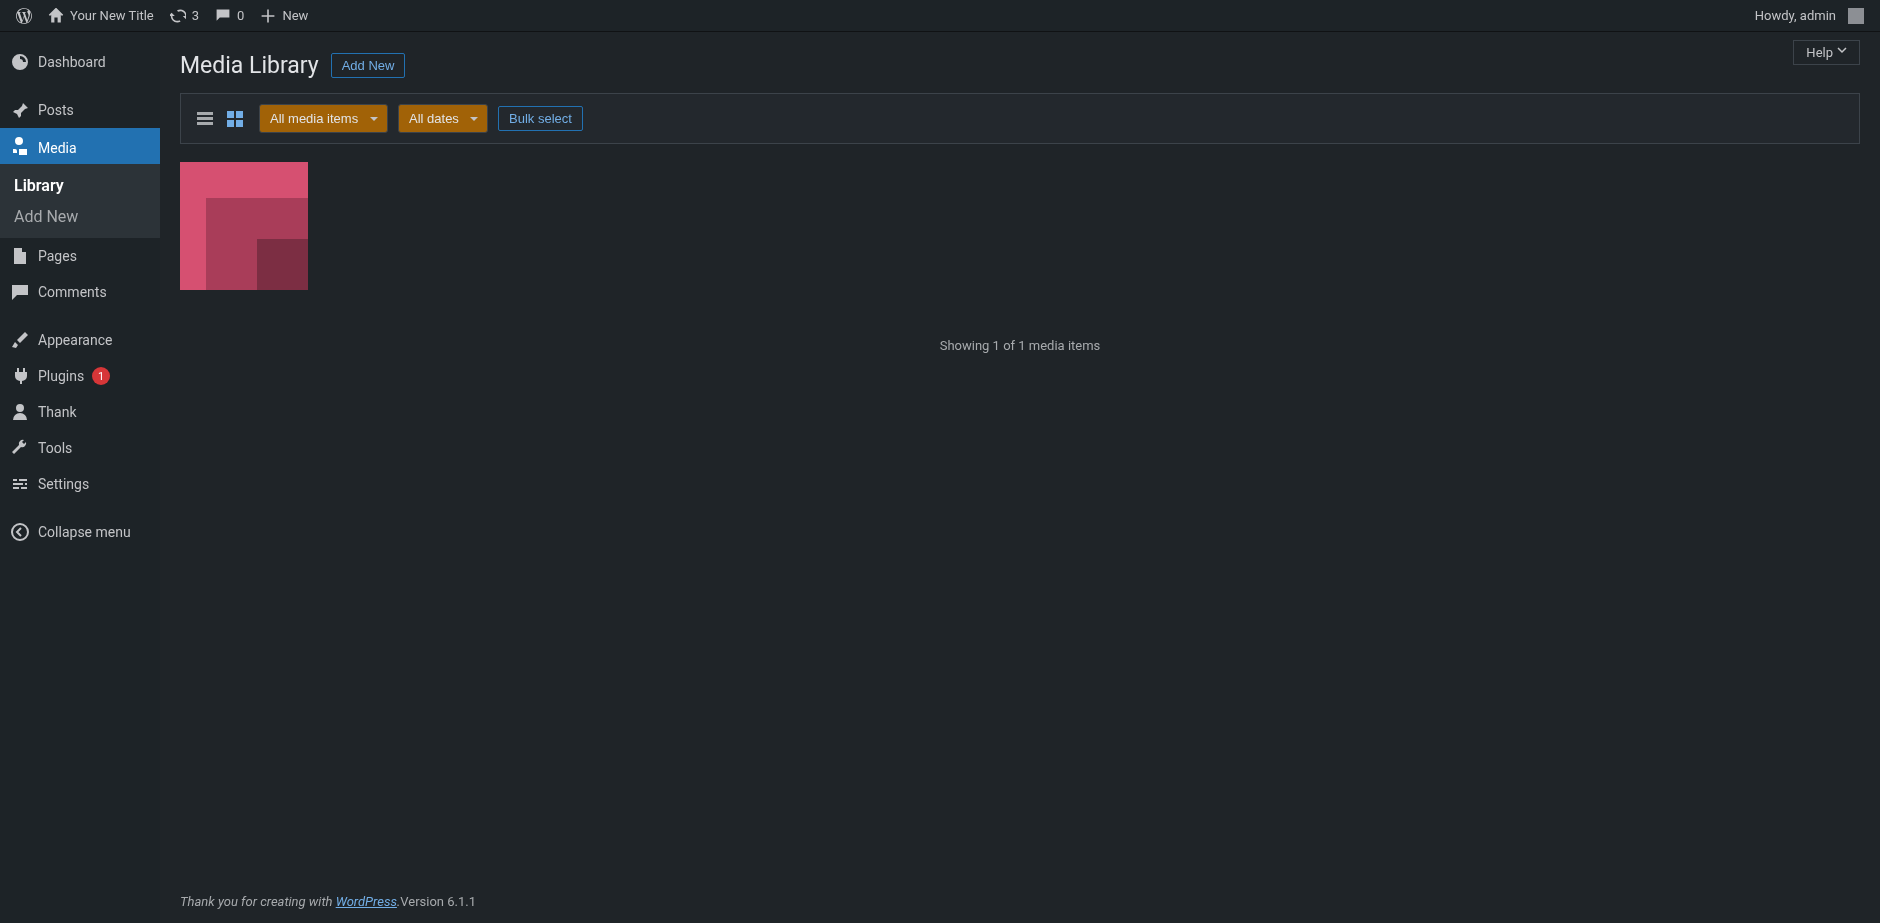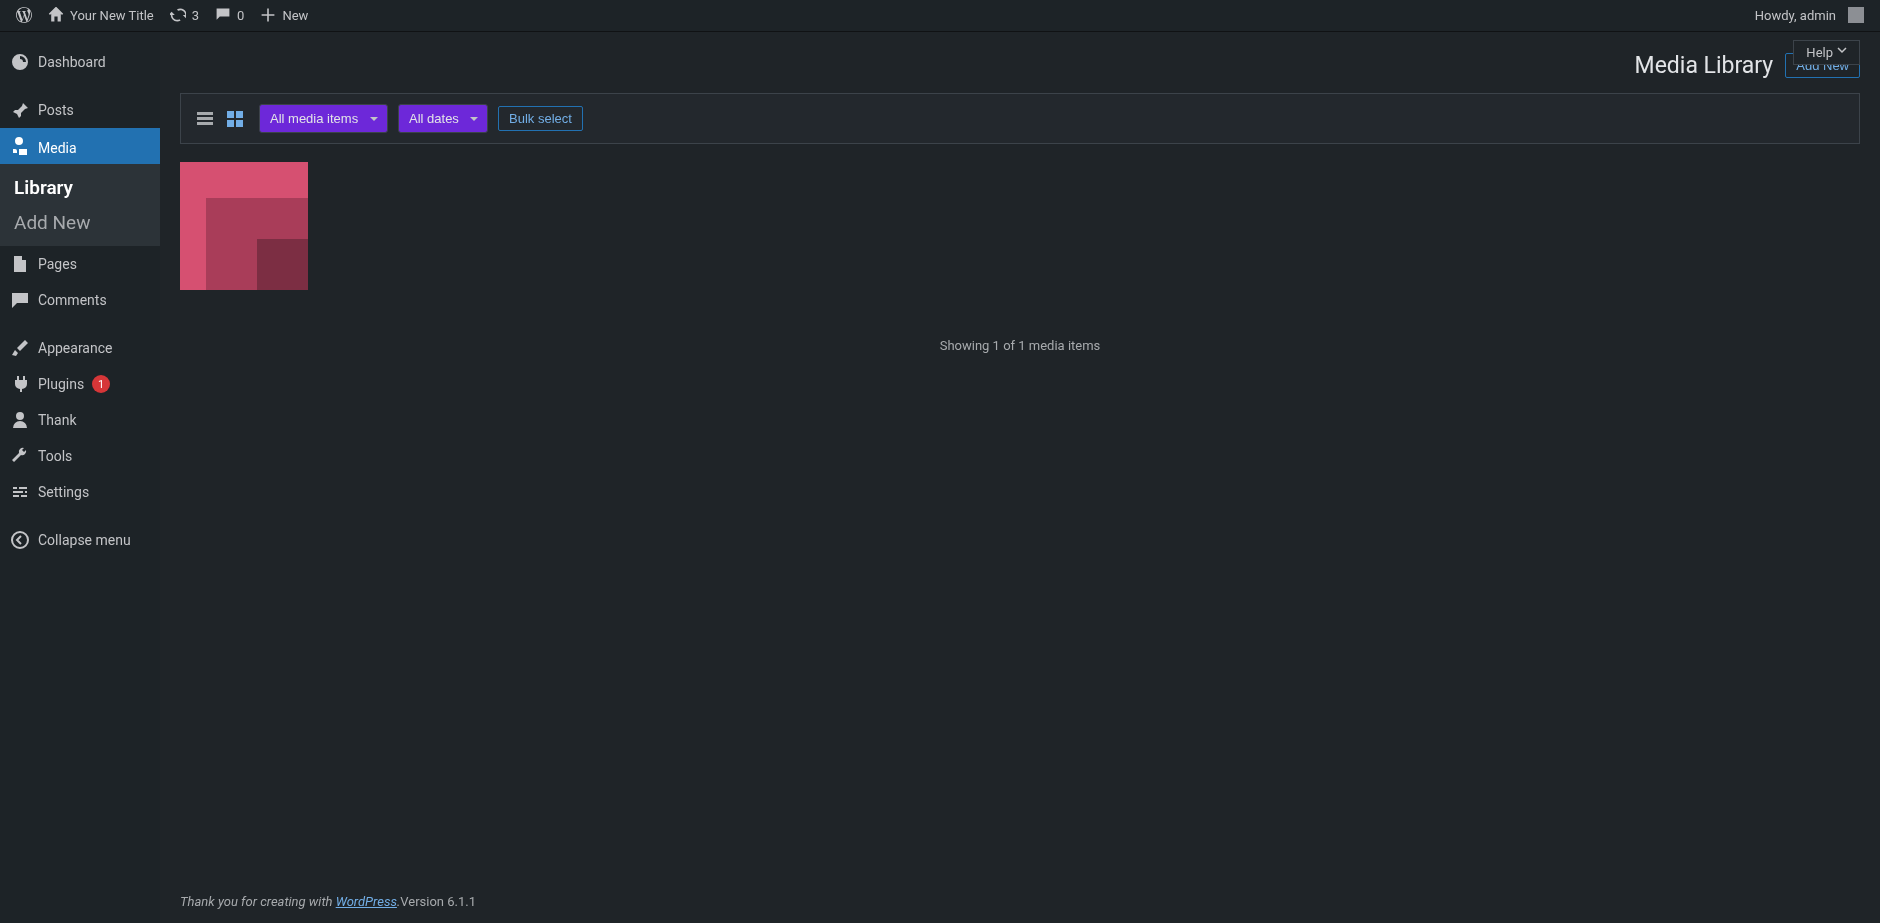--- a/index.html
+++ b/index.html
@@ -9,21 +9,21 @@
   color: #c3c4c7;
   font-size: 13px;
   width: 1880px;
   height: 923px;
   overflow: hidden;
 }
 .adminbar {
   background: #1d2327;
   height: 32px;
   display: flex;
-  align-items: flex-end;
+  align-items: center;
   padding: 0 8px;
   border-bottom: 1px solid #101214;
   position: relative;
   z-index: 10;
 }
 .adminbar-item {
   display: flex;
   align-items: center;
   gap: 6px;
   padding: 0 8px;
@@ -71,21 +71,21 @@
 }
 .menu-sep { height: 12px; }
 .submenu {
   background: #2c3338;
   padding: 6px 0;
 }
 .submenu-item {
   padding: 6px 14px;
   color: #c3c4c7;
   cursor: pointer;
-  font-size: 19px;
+  font-size: 16px;
 }
 .submenu-item.current { color: #fff; font-weight: 600; }
 .submenu-item:not(.current) { color: #a7aaad; }
 .badge-count {
   background: #d63638;
   color: #fff;
   border-radius: 9px;
   min-width: 18px;
   height: 18px;
   display: inline-flex;
@@ -113,21 +113,20 @@
   display: flex;
   gap: 4px;
   background: #1f2428;
   font-size: 13px;
 }
 .page-header {
   display: flex;
   align-items: center;
   gap: 12px;
   padding: 20px 0 14px;
-  justify-content: flex-end;
 }
 .page-title {
   font-size: 23px;
   font-weight: 400;
   color: #e2e4e7;
 }
 .btn-secondary {
   border: 1px solid #2271b1;
   color: #72aee6;
   background: transparent;
@@ -151,21 +150,21 @@
 .view-btn {
   width: 28px; height: 28px;
   display: flex;
   align-items: center;
   justify-content: center;
   color: #a7aaad;
   cursor: pointer;
 }
 .view-btn.active { color: #72aee6; }
 .select {
-  background: #6d28d9;
+  background: #a16207;
   border: 1px solid #3c434a;
   color: #e2e4e7;
   padding: 6px 28px 6px 10px;
   font-size: 13px;
   border-radius: 3px;
   cursor: pointer;
   appearance: none;
   position: relative;
 }
 .select-wrap { position: relative; }

